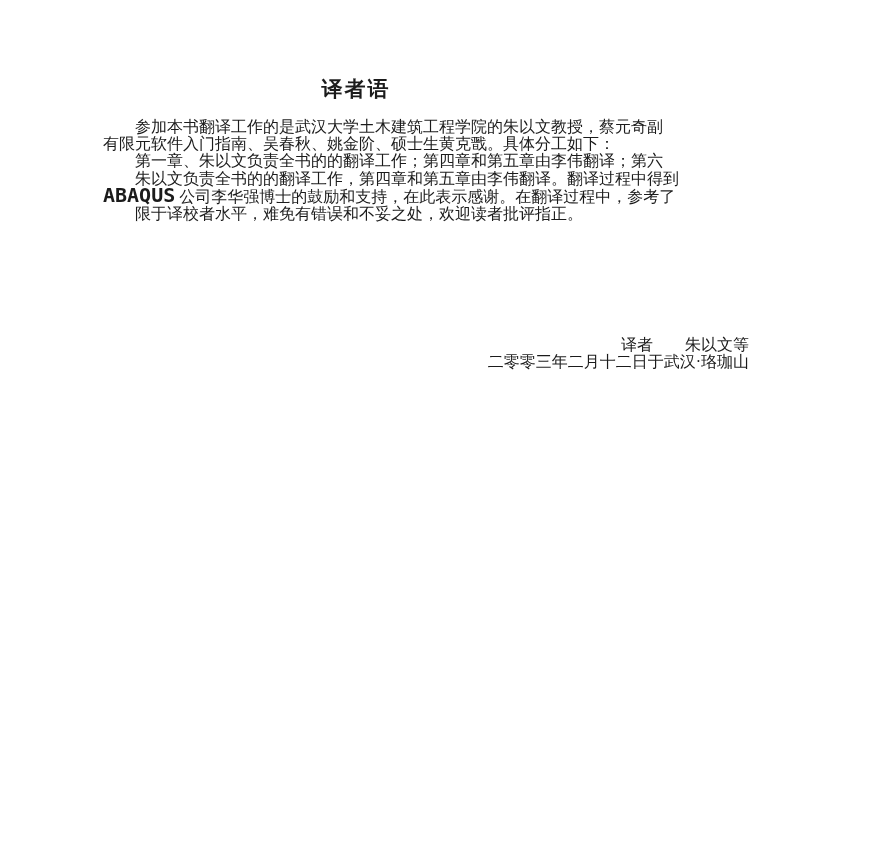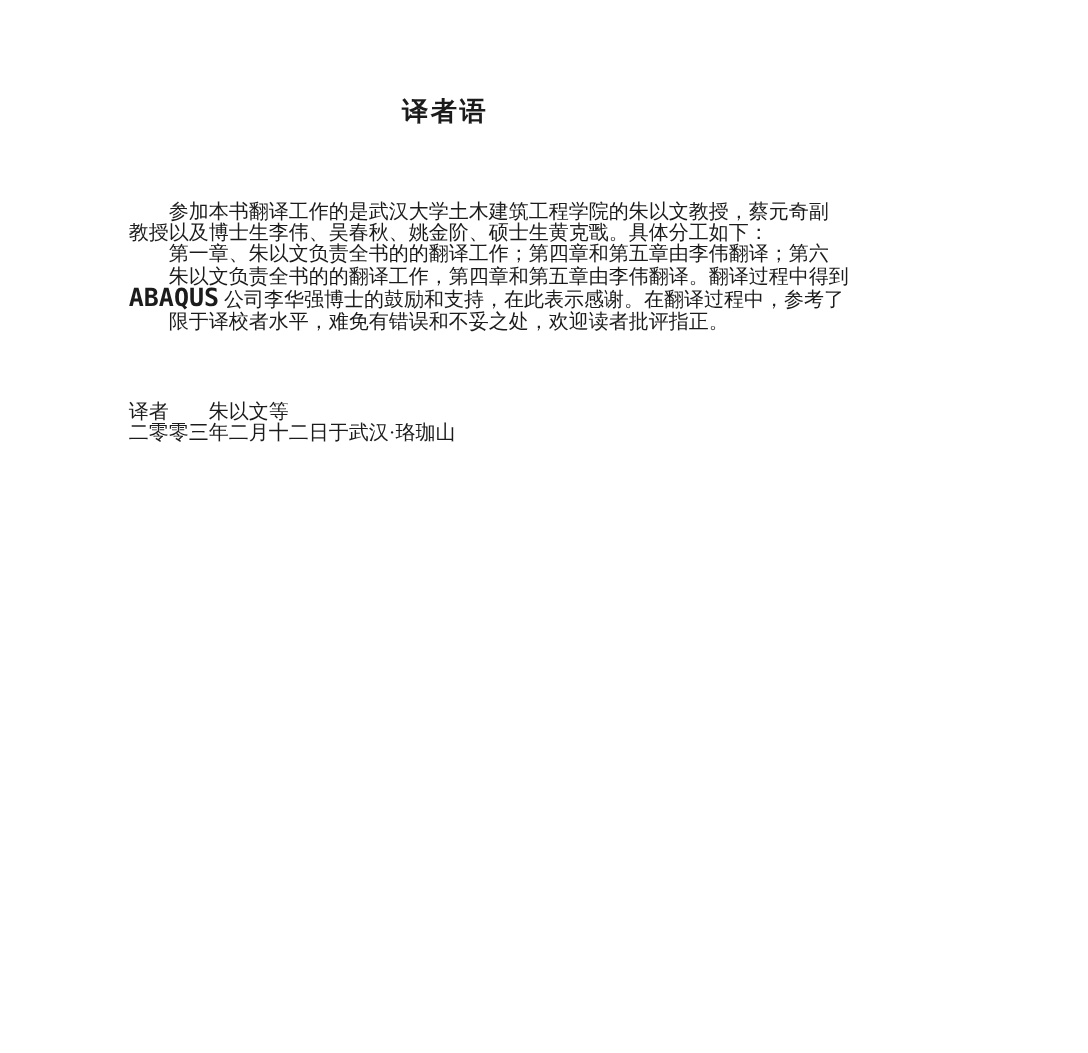--- a/index.html
+++ b/index.html
@@ -36,54 +36,53 @@
   }
   .preface-body {
     position: absolute;
     left: 103px;
     top: 118px;
     width: 646px;
     font-size: 16px;
     line-height: 17.2px;
     text-align: left;
     color: #1b1b1b;
-    margin-top: 43px;
   }
   .line {
     white-space: nowrap;
   }
   .line.indent {
     padding-left: 32px;
   }
   .latin {
     font-family: "DejaVu Sans Mono", monospace;
     font-weight: bold;
     font-size: 20px;
   }
   .signature-block {
     position: absolute;
     left: 103px;
-    top: 321px;
+    top: 336px;
     width: 646px;
-    text-align: left;
+    text-align: right;
     font-size: 16px;
     line-height: 17.2px;
     color: #1b1b1b;
   }
 </style>
 </head>
 <body>
 
 <div class="page">
 
   <div class="doc-title">译者语</div>
 
   <div class="preface-body">
       <div class="line indent">参加本书翻译工作的是武汉大学土木建筑工程学院的朱以文教授，蔡元奇副</div>
-      <div class="line">教授以及博士生李伟、吴春秋、姚金阶、硕士生黄克戬。具体分工如下：</div>
+      <div class="line">有限元软件入门指南、吴春秋、姚金阶、硕士生黄克戬。具体分工如下：</div>
       <div class="line indent">第一章、朱以文负责全书的的翻译工作；第四章和第五章由李伟翻译；第六</div>
       <div class="line indent">朱以文负责全书的的翻译工作，第四章和第五章由李伟翻译。翻译过程中得到</div>
       <div class="line"><span class="latin">ABAQUS</span> 公司李华强博士的鼓励和支持，在此表示感谢。在翻译过程中，参考了</div>
       <div class="line indent">限于译校者水平，难免有错误和不妥之处，欢迎读者批评指正。</div>
     </div>
 
   <div class="signature-block">
     <div class="line">译者　　朱以文等</div>
     <div class="line">二零零三年二月十二日于武汉·珞珈山</div>
   </div>

